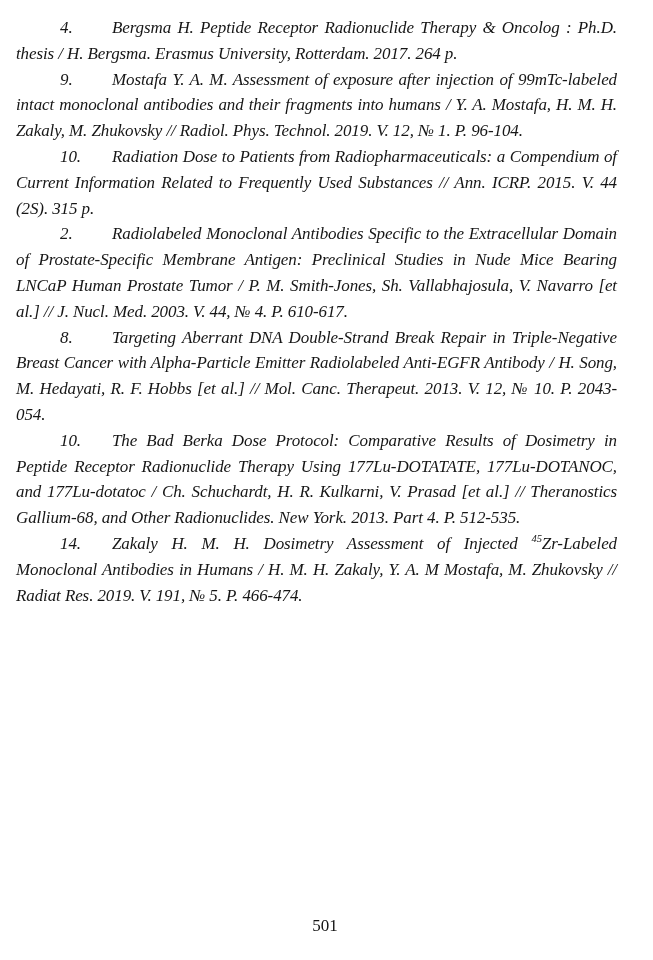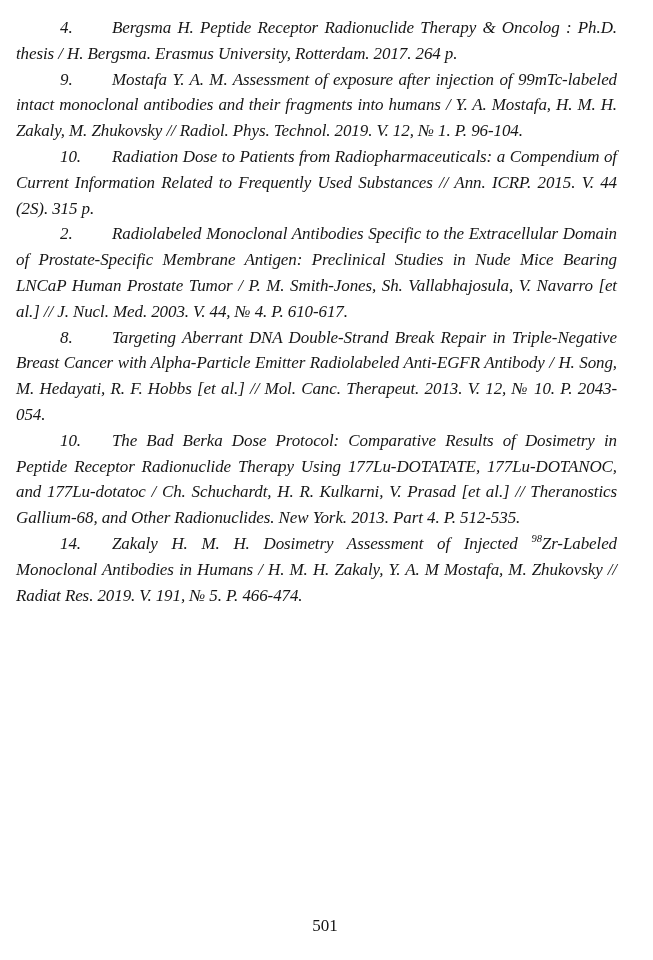--- a/index.html
+++ b/index.html
@@ -62,16 +62,16 @@
 <body>
 
 <div class="page">
   <div class="refs">
       <p class="ref"><span class="ref-num">4.</span>Bergsma H. Peptide Receptor Radionuclide Therapy &amp; Oncolog : Ph.D. thesis / H. Bergsma. Erasmus University, Rotterdam. 2017. 264 p.</p>
       <p class="ref"><span class="ref-num">9.</span>Mostafa Y. A. M. Assessment of exposure after injection of 99mTc-labeled intact monoclonal antibodies and their fragments into humans / Y. A. Mostafa, H. M. H. Zakaly, M. Zhukovsky // Radiol. Phys. Technol. 2019. V. 12, № 1. P. 96-104.</p>
       <p class="ref"><span class="ref-num">10.</span>Radiation Dose to Patients from Radiopharmaceuticals: a Compendium of Current Information Related to Frequently Used Substances // Ann. ICRP. 2015. V. 44 (2S). 315 p.</p>
       <p class="ref"><span class="ref-num">2.</span>Radiolabeled Monoclonal Antibodies Specific to the Extracellular Domain of Prostate-Specific Membrane Antigen: Preclinical Studies in Nude Mice Bearing LNCaP Human Prostate Tumor / P. M. Smith-Jones, Sh. Vallabhajosula, V. Navarro [et al.] // J. Nucl. Med. 2003. V. 44, № 4. P. 610-617.</p>
       <p class="ref"><span class="ref-num">8.</span>Targeting Aberrant DNA Double-Strand Break Repair in Triple-Negative Breast Cancer with Alpha-Particle Emitter Radiolabeled Anti-EGFR Antibody / H. Song, M. Hedayati, R. F. Hobbs [et al.] // Mol. Canc. Therapeut. 2013. V. 12, № 10. P. 2043-054.</p>
       <p class="ref"><span class="ref-num">10.</span>The Bad Berka Dose Protocol: Comparative Results of Dosimetry in Peptide Receptor Radionuclide Therapy Using 177Lu-DOTATATE, 177Lu-DOTANOC, and 177Lu-dotatoc / Ch. Schuchardt, H. R. Kulkarni, V. Prasad [et al.] // Theranostics Gallium-68, and Other Radionuclides. New York. 2013. Part 4. P. 512-535.</p>
-      <p class="ref"><span class="ref-num">14.</span>Zakaly H. M. H. Dosimetry Assessment of Injected <sup>98</sup>Zr-Labeled Monoclonal Antibodies in Humans / H. M. H. Zakaly, Y. A. M Mostafa, M. Zhukovsky // Radiat Res. 2019. V. 191, № 5. P. 466-474.</p>
+      <p class="ref"><span class="ref-num">14.</span>Zakaly H. M. H. Dosimetry Assessment of Injected <sup>45</sup>Zr-Labeled Monoclonal Antibodies in Humans / H. M. H. Zakaly, Y. A. M Mostafa, M. Zhukovsky // Radiat Res. 2019. V. 191, № 5. P. 466-474.</p>
     </div>
   <div class="pageno">501</div>
 </div>
 
 </body></html>

